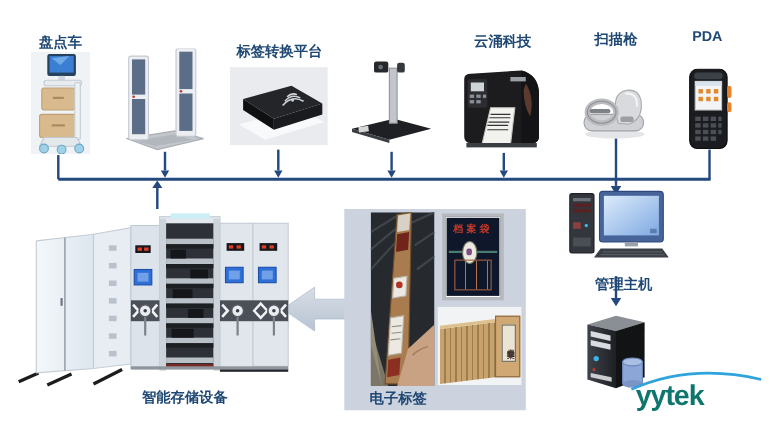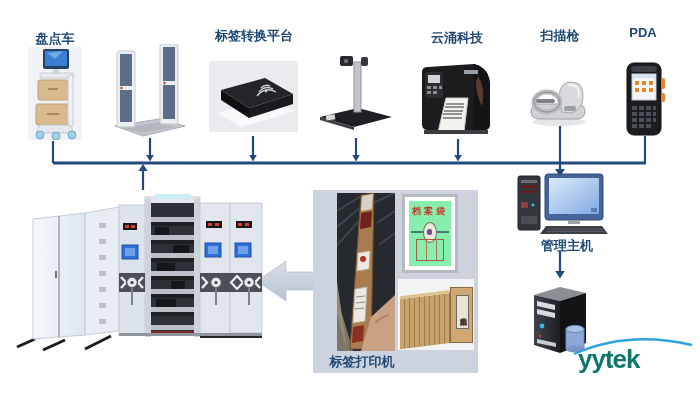--- a/index.html
+++ b/index.html
@@ -4,21 +4,21 @@
 <style>
   html,body{margin:0;padding:0;background:#fff;}
   .canvas{position:relative;width:700px;height:400px;background:#ffffff;overflow:hidden;
           font-family:"Liberation Sans",sans-serif;}
   .lbl{position:absolute;font-weight:700;font-size:13px;color:#1f4874;text-align:center;white-space:nowrap;}
   .dev-art{position:absolute;}
   .overlay{position:absolute;left:0;top:0;width:700px;height:400px;pointer-events:none;}
   .panel{position:absolute;left:313px;top:190px;width:165px;height:183px;background:#ccd3de;}
   .panel .lbl{color:#1f4874;}
   .photo{position:absolute;}
-  .bag{position:absolute;left:3px;top:3px;right:3px;bottom:3px;background:#86efac;border:4px solid #ffffff;}
+  .bag{position:absolute;left:3px;top:3px;right:3px;bottom:3px;background:#0f172a;border:1px solid #ffffff;}
   .bag-title{position:absolute;left:0;right:0;top:4px;text-align:center;color:#c0392b;
              font-weight:700;font-size:9px;letter-spacing:3px;}
   .bag-line{position:absolute;left:2px;right:2px;top:30px;height:2px;background:#4a7d72;}
   .bag-seal{position:absolute;left:14px;top:21px;width:12px;height:19px;background:#ece9e0;
             border:1px solid #71715f;border-radius:50%;}
   .bag-seal:after{content:"";position:absolute;left:3px;top:6px;width:5px;height:6px;
             background:#7d4e86;border-radius:2px;}
   .bag-inner{position:absolute;left:7px;right:7px;top:38px;bottom:5px;border:1px solid #a05f40;
             background:repeating-linear-gradient(90deg,transparent 0 9px,#b4724f 9px 10px);}
   .boxes{position:absolute;left:0;top:0;right:0;bottom:0;background:#f2f3f4;}
@@ -36,21 +36,21 @@
            color:#0f766e;letter-spacing:-1px;}
   .logo-sub{position:absolute;left:6px;top:46px;font-size:13px;font-weight:700;color:#2fa3dc;
            letter-spacing:14px;white-space:nowrap;}
 </style>
 </head>
 <body>
 
 <div class="canvas">
 
   <div class="lbl" style="left:-5px;top:30px;width:120px;">盘点车</div>
-  <div class="lbl" style="left:194px;top:27px;width:120px;">标签转换平台</div>
+  <div class="lbl" style="left:194px;top:38px;width:120px;">标签转换平台</div>
   <div class="lbl" style="left:397px;top:29px;width:120px;">云涌科技</div>
   <div class="lbl" style="left:500px;top:27px;width:120px;">扫描枪</div>
   <div class="lbl" style="left:583px;top:25px;width:120px;">PDA</div>
 
   <svg class="dev-art" style="left:28px;top:47px;" width="54" height="93" viewBox="0 0 54 93">
     <rect x="0" y="0" width="54" height="93" fill="#f0f3f6"></rect>
     <rect x="15" y="2" width="26" height="20" rx="2" fill="#24415e"></rect>
     <rect x="17" y="4" width="22" height="15" fill="#3b7fd4"></rect>
     <path d="M19,6 L35,4 L27,12 Z" fill="#7db4ea" opacity="0.8"></path>
     <rect x="25" y="22" width="6" height="4" fill="#cfd6dc"></rect>
@@ -316,20 +316,21 @@
       <circle cx="234" cy="99.5" r="5.5" fill="#e8ebef" stroke="#55585e" stroke-width="1.5"></circle>
       <circle cx="234" cy="99.5" r="1.6" fill="#3a3d42"></circle>
     </g>
     <g stroke="#7b828c" stroke-width="2">
       <line x1="117" y1="105" x2="117" y2="122"></line>
       <line x1="201" y1="105" x2="201" y2="122"></line>
       <line x1="234" y1="105" x2="234" y2="122"></line>
     </g>
     <rect x="104" y="150" width="143" height="3" fill="#8f959c"></rect>
   </svg>
+  <div class="lbl" style="left:108px;top:352px;width:120px;">智能存储设备</div>
 
   <div class="panel">
 
     <svg class="photo" style="left:24px;top:3px;" width="58" height="158" viewBox="0 0 58 158">
       <rect x="0" y="0" width="58" height="158" fill="#26292e"></rect>
       <g stroke="#3f454d" stroke-width="2">
         <line x1="0" y1="18" x2="26" y2="2"></line>
           <line x1="0" y1="34" x2="24" y2="14"></line>
         <line x1="0" y1="52" x2="22" y2="28"></line>
           <line x1="36" y1="10" x2="58" y2="0"></line>
@@ -363,21 +364,21 @@
       </div>
     </div>
 
     <div class="photo boxes" style="left:85px;top:89px;width:76px;height:71px;">
       <div class="box-row"></div>
       <div class="box-front">
         <div class="box-label">档案盒</div>
       </div>
     </div>
 
-    <div class="lbl" style="left:9px;top:163px;width:80px;">标签打印机</div>
+    <div class="lbl" style="left:9px;top:163px;width:80px;">电子标签</div>
   </div>
 
   <svg class="dev-art" style="left:512px;top:172px;" width="96" height="64" viewBox="0 0 96 64">
     <defs>
       <linearGradient id="scrg" x1="0" y1="0" x2="1" y2="1">
         <stop offset="0" stop-color="#dcebfb"></stop>
           <stop offset="1" stop-color="#7fa9e2"></stop>
       </linearGradient>
     </defs>
     <rect x="6" y="4" width="22" height="54" rx="2" fill="#33373d" stroke="#1d2024"></rect>
@@ -390,21 +391,21 @@
     <rect x="33" y="2" width="58" height="46" rx="3" fill="#46639a" stroke="#2e4a7c"></rect>
     <rect x="37" y="6" width="50" height="36" fill="url(#scrg)"></rect>
     <rect x="79" y="36" width="6" height="4" fill="#2e4a7c" opacity="0.5"></rect>
     <rect x="56" y="48" width="12" height="4" fill="#9aa2ad"></rect>
     <polygon points="34,54 90,54 96,62 28,62" fill="#3a3e45"></polygon>
     <g stroke="#565b63" stroke-width="1">
       <line x1="36" y1="57" x2="90" y2="57"></line>
         <line x1="34" y1="59.5" x2="92" y2="59.5"></line>
     </g>
   </svg>
-  <div class="lbl" style="left:517px;top:237px;width:100px;">管理主机</div>
+  <div class="lbl" style="left:517px;top:250px;width:100px;">管理主机</div>
 
   <svg class="dev-art" style="left:522px;top:281px;" width="78" height="74" viewBox="0 0 78 74">
     <defs>
       <linearGradient id="srvg" x1="0" y1="0" x2="1" y2="0">
         <stop offset="0" stop-color="#3e424a"></stop>
           <stop offset="1" stop-color="#1d1f23"></stop>
       </linearGradient>
     </defs>
     <polygon points="12,14 38,6 64,12 38,20" fill="#8a8f96"></polygon>
     <polygon points="12,14 38,20 38,72 12,64" fill="url(#srvg)"></polygon>

